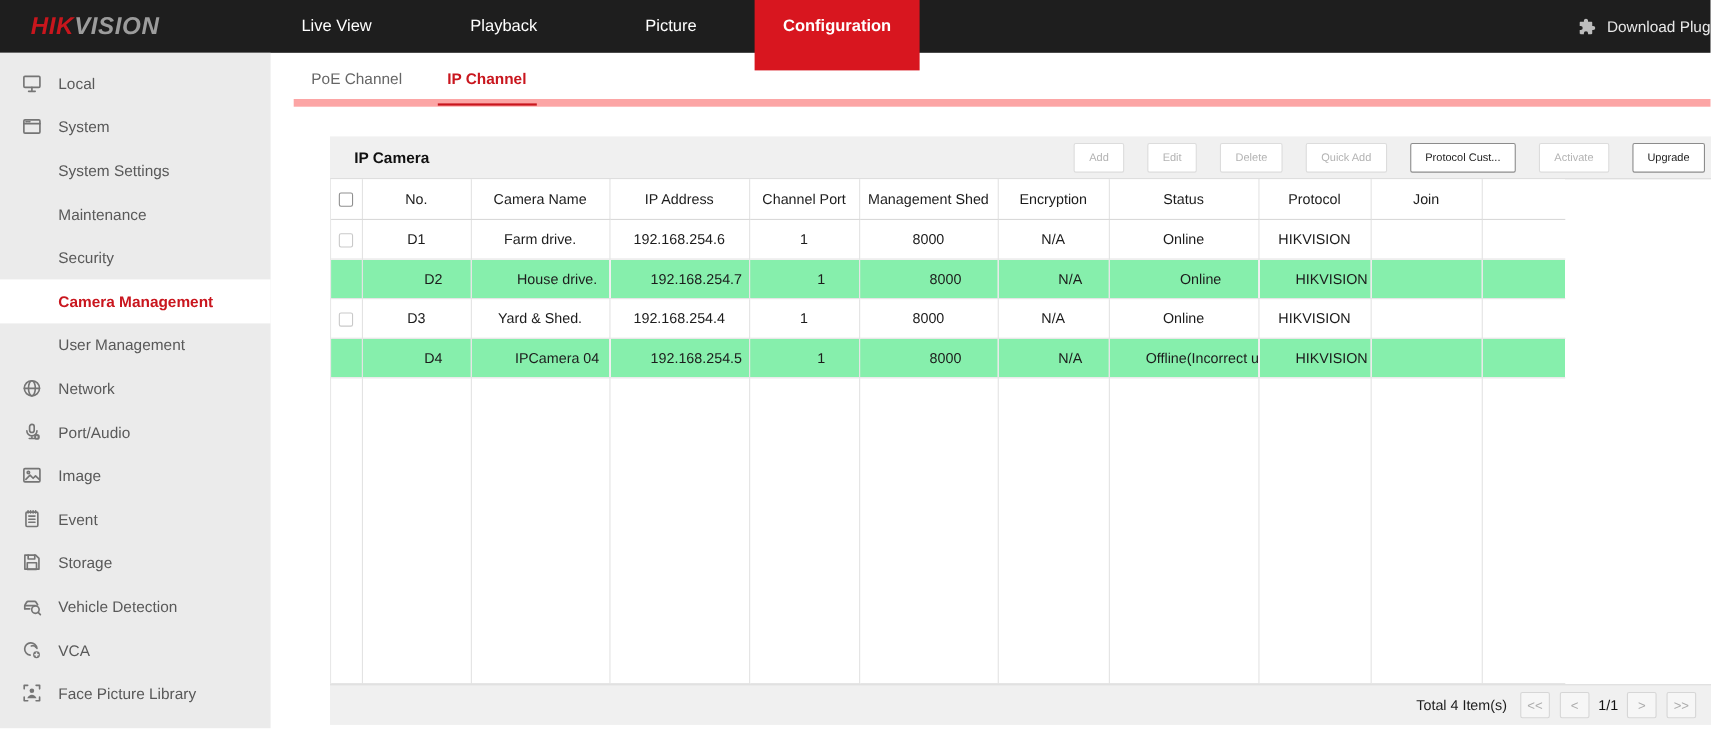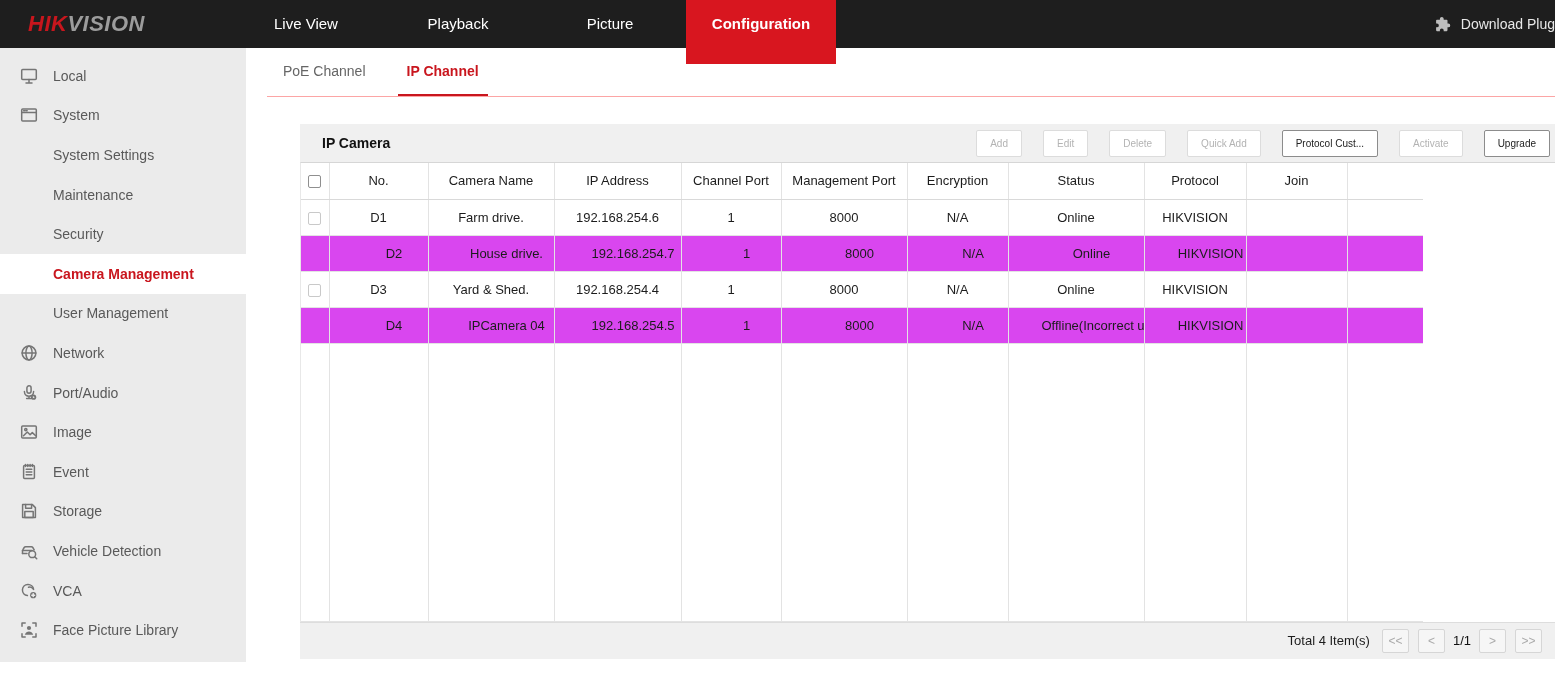--- a/index.html
+++ b/index.html
@@ -29,21 +29,21 @@
   .side-item .ic { position:absolute; left:19px; top:50%; transform:translateY(-50%);
                    width:20px; height:20px; }
   .side-item .ic svg { width:20px; height:20px; stroke:#757575; fill:none;
                        stroke-width:1.5; stroke-linecap:round; stroke-linejoin:round; }
   .side-item .lbl { margin-left:53px; }
   .side-item.active { background:#ffffff;text-align:right; }
   .side-item.active .lbl { color:#c9161e; font-weight:bold; }
 
   
   .tabs { position:absolute; top:48px; left:267px; right:0; height:49px;
-          border-bottom:1px solid #fca5a5; }
+          border-bottom:7px solid #fca5a5; }
   .tab { display:inline-block; height:48px; line-height:46px; padding:0 9px;
          margin-left:7px; margin-right:16px; font-size:14px; color:#666;
          border-bottom:2px solid transparent; }
   .tab.active { color:#c9161e; font-weight:bold; border-bottom-color:#c9161e; }
 
   
   .panel { position:absolute; top:124px; left:300px; width:1280px;border-radius:27px; }
   .toolbar { height:38px; background:#f0f0f0; display:flex; align-items:center; }
   .toolbar .title { font-weight:bold; font-size:14px; color:#111; margin-left:22px; }
   .toolbar .btns { margin-left:auto; display:flex; gap:21px; margin-right:30px; }
@@ -54,21 +54,21 @@
 
   
   .grid { border-left:1px solid #e8e8e8; border-right:1px solid #e8e8e8;
           border-top:1px solid #d6d6d6; }
   table { border-collapse:collapse; table-layout:fixed; width:1122px; }
   th, td { border-right:1px solid #e3e3e3; border-bottom:1px solid #e3e3e3;
            height:36px; text-align:center; font-size:13px; color:#1c1c1c;
            white-space:nowrap; overflow:hidden; padding:0 2px; font-weight:normal; }
   th { border-bottom-color:#d9d9d9; background:#fff; }
   th:last-child, td:last-child { border-right:none; }
-  tr.stripe td { background:#d946ef;padding-left:33px; }
+  tr.stripe td { background:#86efac;padding-left:33px; }
   tr.filler td { height:278px; }
   .cb { display:inline-block; width:13px; height:13px; background:#fff;
         border:1px solid #c9c9c9; border-radius:2px; vertical-align:middle; }
   .cb.head { border-color:#8f8f8f; }
 
   
   .tfooter { height:37px; background:#f0f0f0; border-top:1px solid #dddddd;
              display:flex; align-items:center; justify-content:flex-end;
              gap:9px; padding-right:38px; }
   .total { font-size:13px; color:#1c1c1c; margin-right:3px; }
@@ -226,21 +226,21 @@
         <col style="width:101px">
           <col style="width:76px">
       </colgroup>
       <thead>
           <tr>
             <th><span class="cb head"></span></th>
             <th>No.</th>
             <th>Camera Name</th>
             <th>IP Address</th>
             <th>Channel Port</th>
-            <th>Management Port</th>
+            <th>Management Shed</th>
             <th>Encryption</th>
             <th>Status</th>
             <th>Protocol</th>
             <th>Join</th>
             <th></th>
           </tr>
         </thead>
       <tbody>
           <tr class="">
             <td><span class="cb"></span></td>

